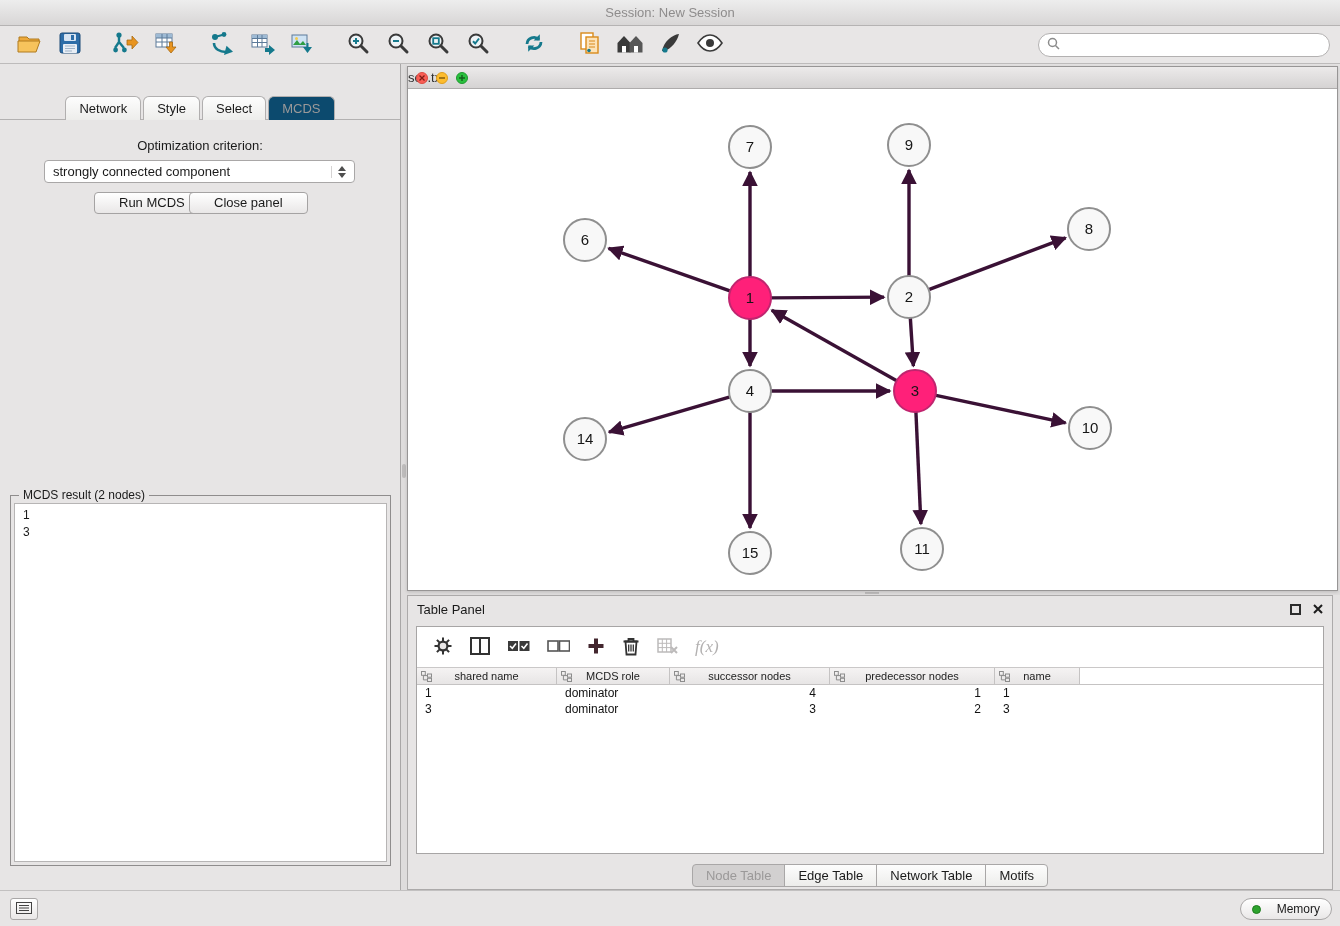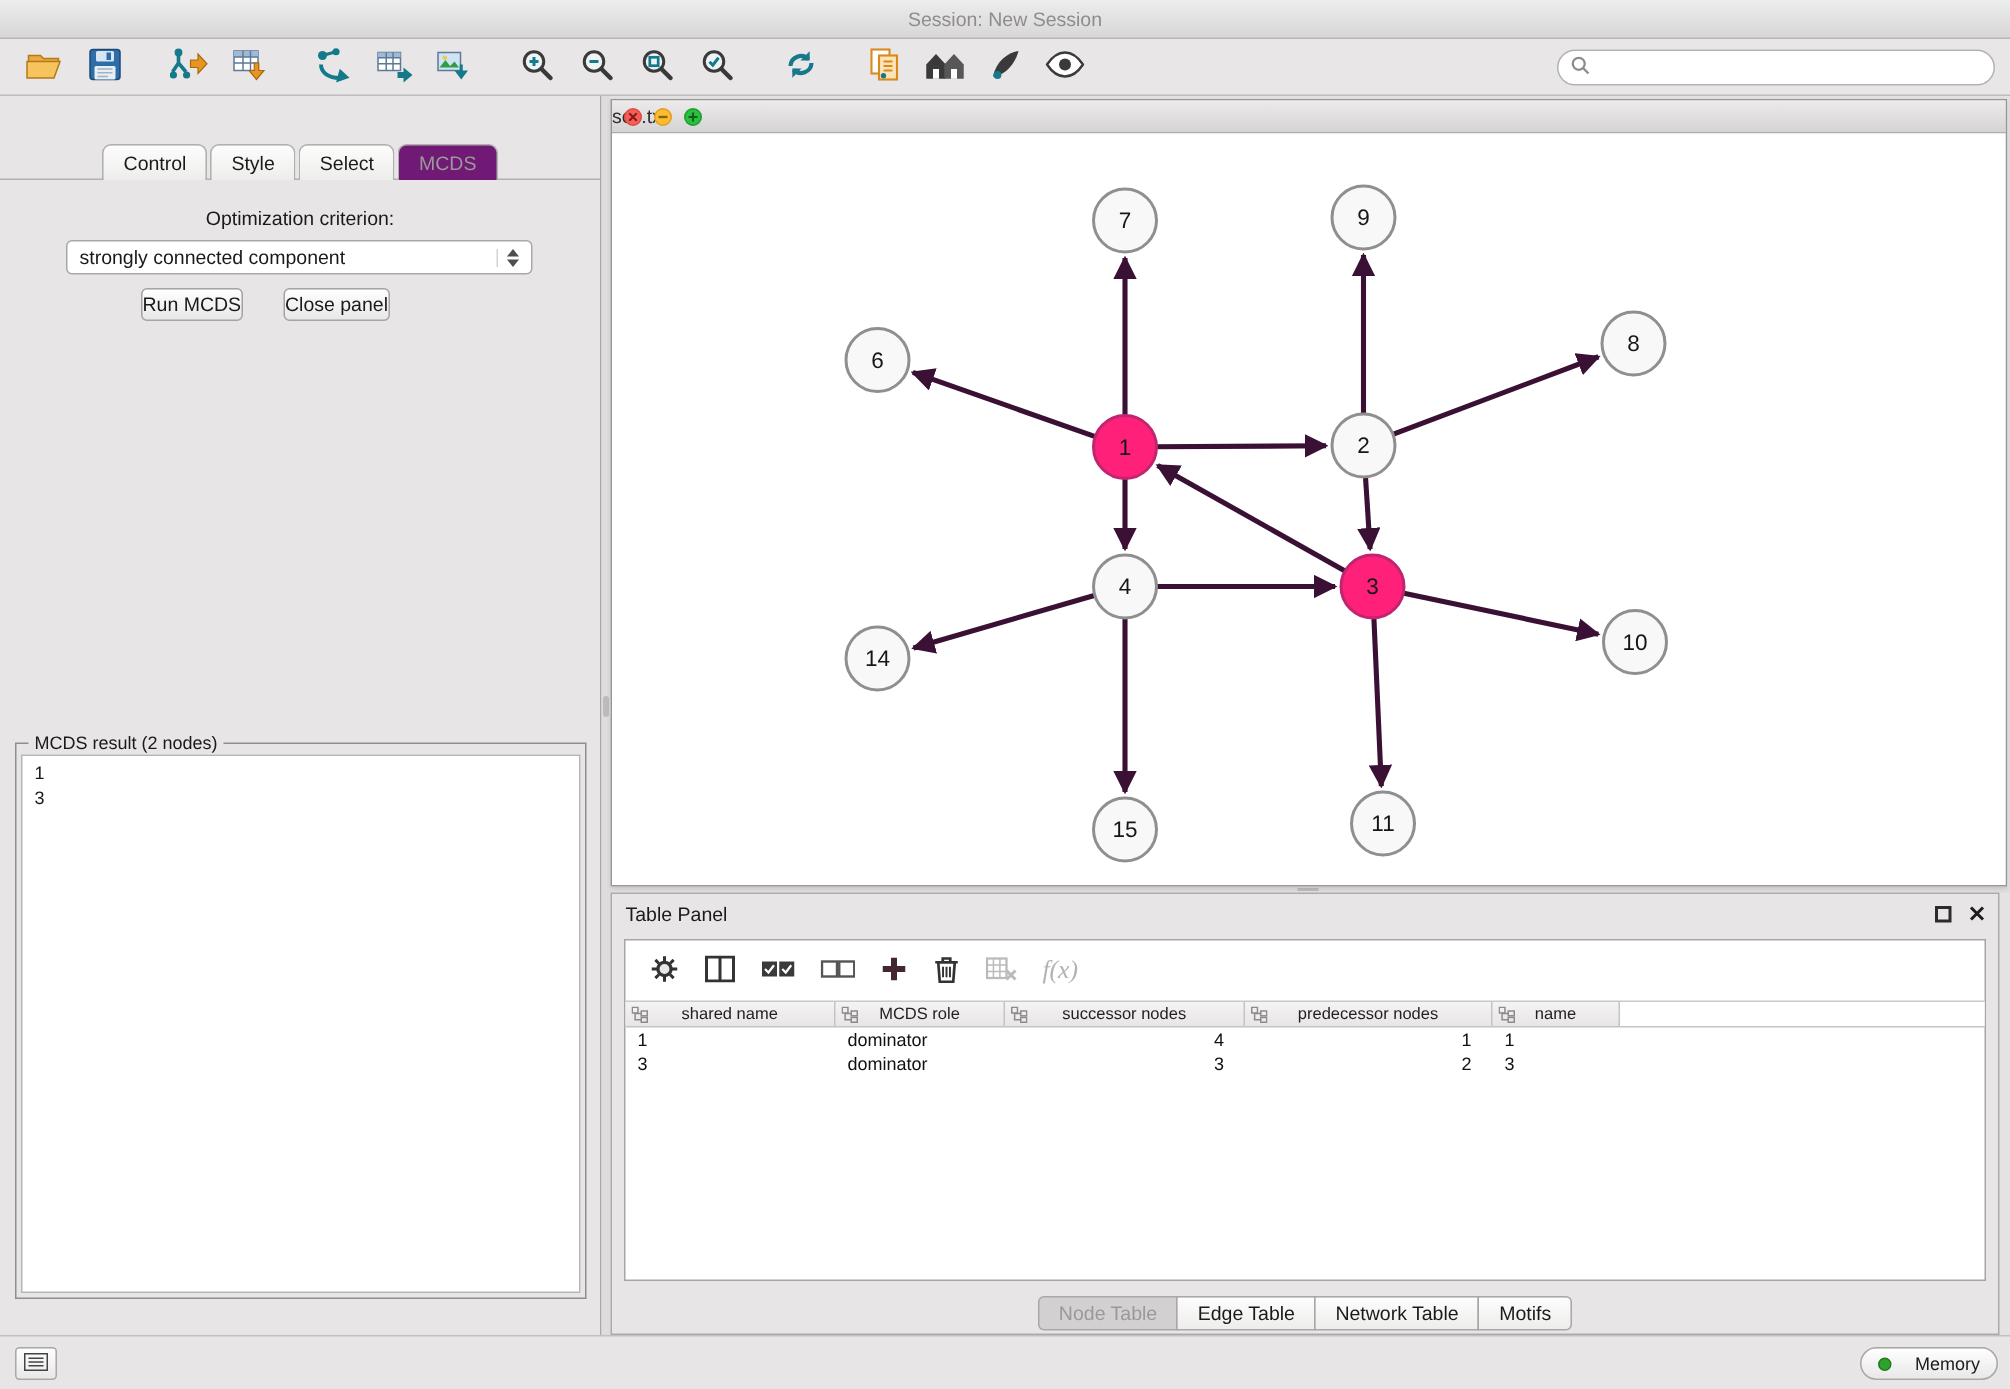--- a/index.html
+++ b/index.html
@@ -24,30 +24,30 @@
   .control-panel{position:absolute;left:0;top:64px;width:401px;height:826px;
     background:#e7e5e5;border-right:1px solid #a9a7a7;}
   .panel-header{height:28px;display:flex;align-items:center;padding:0 9px;}
   .panel-header .sp{flex:1;}
   .float-btn{width:11px;height:11px;border:2px solid #2c2c2c;margin-right:12px;}
   .close-x{display:flex;align-items:center;}
   .tabs-row{position:absolute;left:0;right:0;top:30px;height:26px;display:flex;justify-content:center;align-items:flex-end;}
   .tabs-row:after{content:"";position:absolute;left:0;right:0;bottom:0;height:1px;background:#b3b1b1;}
   .tab{padding:4px 13px 4px;border:1px solid #b1afaf;border-bottom:none;border-radius:6px 6px 0 0;
     background:linear-gradient(#fdfdfd,#ededeb);margin:0 1px;position:relative;z-index:1;font-size:13px;}
-  .tab.selected{background:#701a75;color:#9b9999;}
+  .tab.selected{background:#0c4a6e;color:#9b9999;}
   .opt-label{position:absolute;left:0;right:0;top:74px;text-align:center;}
   .dropdown{position:absolute;left:44px;top:96px;width:311px;height:23px;background:#fff;
     border:1px solid #a9a7a7;border-radius:4px;display:flex;align-items:center;padding:0 8px;}
   .dd-arrows{margin-left:auto;display:flex;flex-direction:column;gap:2px;padding-left:6px;border-left:1px solid #d5d3d3;}
   .dd-arrows i{width:0;height:0;border-left:4px solid transparent;border-right:4px solid transparent;display:block;}
   .dd-up{border-bottom:5px solid #4e4e4e;}
   .dd-down{border-top:5px solid #4e4e4e;}
   .btn{position:absolute;height:22px;border:1px solid #a5a3a3;border-radius:4px;
-    background:linear-gradient(#ffffff,#e9e7e7);line-height:20px;text-align:center;padding:0 0;cursor:default;}
+    background:linear-gradient(#ffffff,#e9e7e7);line-height:20px;text-align:center;padding:0 24px;cursor:default;}
   .btn-run{left:94px;top:128px;}
   .btn-close{left:189px;top:128px;}
   .result-group{position:absolute;left:10px;top:431px;width:381px;height:371px;border:1px solid #8f8d8d;}
   .result-label{position:absolute;top:-8px;left:8px;background:#e7e5e5;padding:0 4px;font-size:12px;}
   .result-inner{position:absolute;left:3px;top:7px;right:3px;bottom:3px;background:#fff;
     border:1px solid #b7b5b5;padding:3px 8px;font-size:12px;line-height:17px;white-space:pre;overflow:hidden;}
 
   
   .v-splitter{position:absolute;left:401px;top:64px;width:6px;height:826px;background:#dedcdc;}
   .v-splitter .grip{position:absolute;left:1px;top:400px;width:4px;height:14px;background:#bdbbbb;border-radius:2px;}
@@ -236,21 +236,21 @@
     <span><svg width="13" height="13" viewBox="0 0 13 13">
           <circle cx="5.5" cy="5.5" r="4" fill="none" stroke="#8b8b8b" stroke-width="1.5"></circle>
           <path d="M8.5 8.5l3.5 3.5" stroke="#8b8b8b" stroke-width="1.5"></path>
         </svg></span>
     <input type="text" value="" style="">
   </div>
 </div>
 
 <div class="control-panel">
   <div class="tabs-row">
-    <div class="tab">Control</div>
+    <div class="tab">Network</div>
     <div class="tab">Style</div>
     <div class="tab">Select</div>
     <div class="tab selected">MCDS</div>
   </div>
   <div class="opt-label">Optimization criterion:</div>
   <div class="dropdown">
     <span>strongly connected component</span>
     <span class="dd-arrows">
         <i class="dd-up"></i>
         <i class="dd-down"></i>

